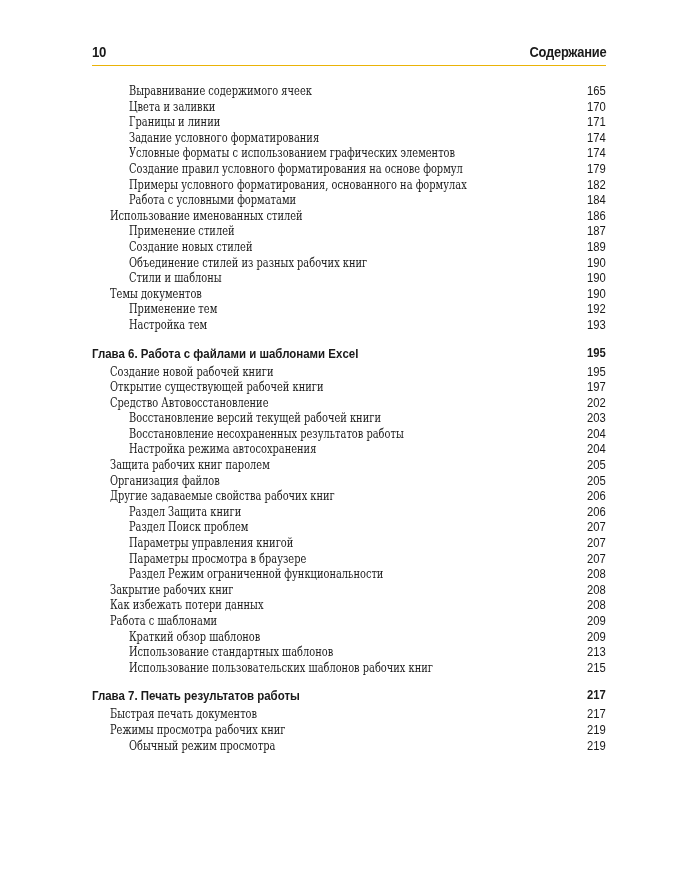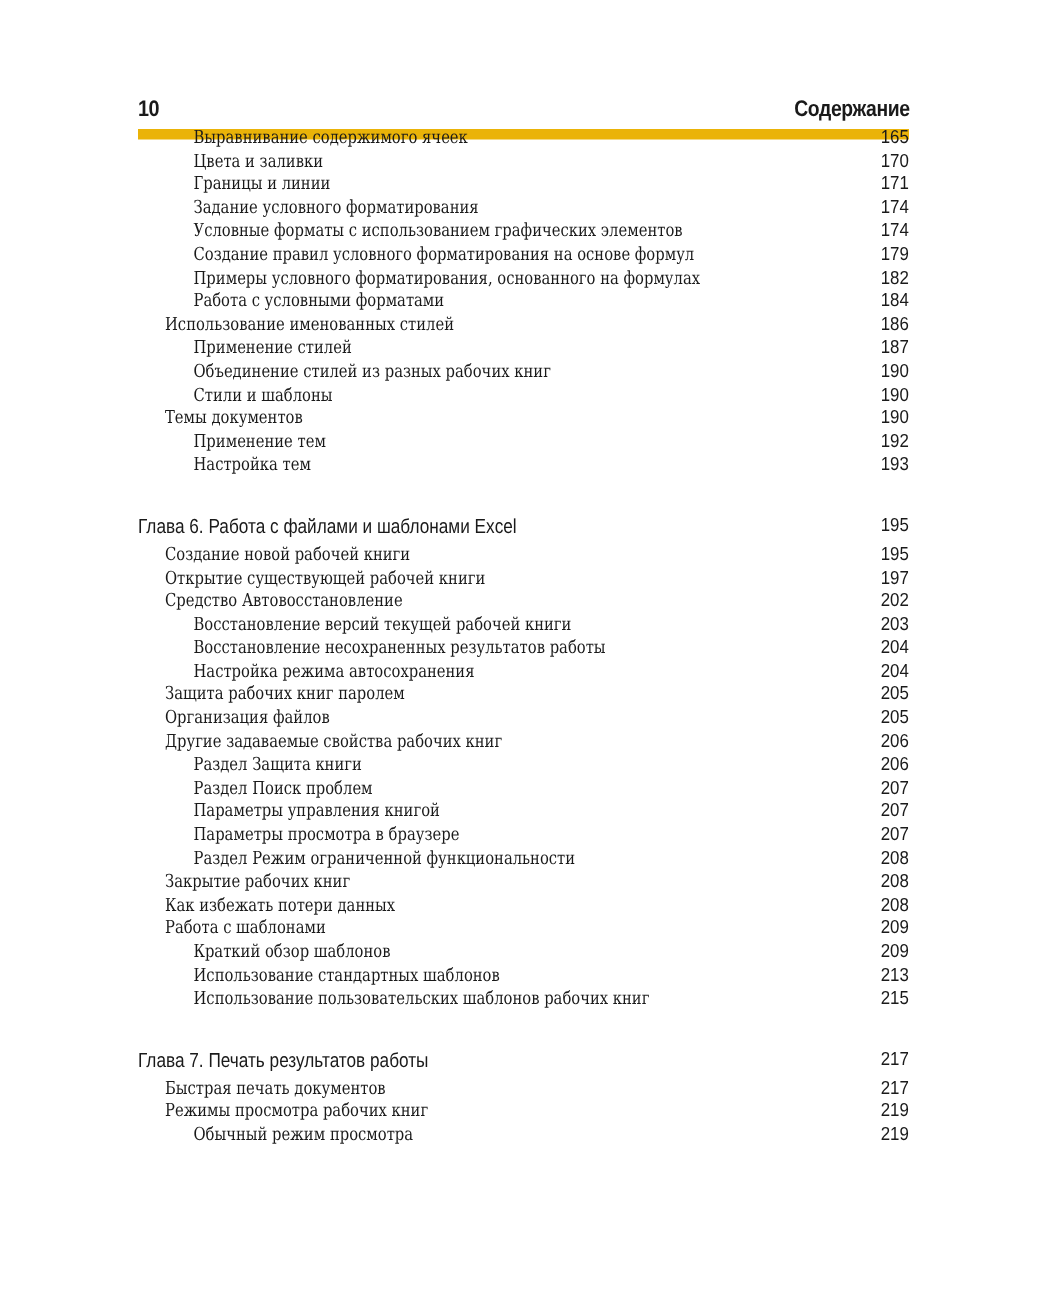--- a/index.html
+++ b/index.html
@@ -1,26 +1,26 @@
 <!DOCTYPE html>
 <html><head>
 <meta charset="utf-8">
 <style>
   html, body { margin:0; padding:0; background:#ffffff; }
   body { width:698px; height:875px; position:relative; overflow:hidden; color:#1a1a1a; }
-  .header { position:absolute; left:92px; top:64px; width:514px; height:22px; border-bottom:7px solid #eab308; }
+  .header { position:absolute; left:92px; top:43px; width:514px; height:22px; border-bottom:1px solid #eab308; }
   .page-num { position:absolute; left:0; top:0; font-family:"Liberation Sans", sans-serif; font-weight:bold; font-size:15px; letter-spacing:-0.3px; transform:scaleX(0.88); transform-origin:left; }
   .running-title { position:absolute; right:0; top:0; font-family:"Liberation Sans", sans-serif; font-weight:bold; font-size:15px; letter-spacing:-0.3px; transform:scaleX(0.86); transform-origin:right; }
   .toc { position:absolute; left:92px; top:84px; width:514px; }
   .row { position:relative; height:15.6px; line-height:15.6px; font-family:"DejaVu Serif", serif; font-size:12px; white-space:nowrap; }
   .row .title { display:inline-block; transform:scaleX(0.82); transform-origin:left; }
   .row .pg { position:absolute; right:0; top:0; font-family:"Liberation Sans", sans-serif; font-size:12.5px; transform:scaleX(0.9); transform-origin:right; }
   .l1 { padding-left:18px; }
   .l2 { padding-left:37px; }
-  .chapter { height:17px; line-height:17px; margin-top:24px; margin-bottom:3px; font-family:"Liberation Sans", sans-serif; font-weight:normal; font-size:13.5px; }
+  .chapter { height:17px; line-height:17px; margin-top:11px; margin-bottom:3px; font-family:"Liberation Sans", sans-serif; font-weight:bold; font-size:13.5px; }
   .chapter .title { transform:scaleX(0.85); }
 </style>
 </head>
 <body>
 
 <div class="header">
   <span class="page-num">10</span>
   <span class="running-title">Содержание</span>
 </div>
 
@@ -28,20 +28,21 @@
     <div class="row l2"><span class="title">Выравнивание содержимого ячеек</span><span class="pg">165</span></div>
     <div class="row l2"><span class="title">Цвета и заливки</span><span class="pg">170</span></div>
     <div class="row l2"><span class="title">Границы и линии</span><span class="pg">171</span></div>
     <div class="row l2"><span class="title">Задание условного форматирования</span><span class="pg">174</span></div>
     <div class="row l2"><span class="title">Условные форматы с использованием графических элементов</span><span class="pg">174</span></div>
     <div class="row l2"><span class="title">Создание правил условного форматирования на основе формул</span><span class="pg">179</span></div>
     <div class="row l2"><span class="title">Примеры условного форматирования, основанного на формулах</span><span class="pg">182</span></div>
     <div class="row l2"><span class="title">Работа с условными форматами</span><span class="pg">184</span></div>
     <div class="row l1"><span class="title">Использование именованных стилей</span><span class="pg">186</span></div>
     <div class="row l2"><span class="title">Применение стилей</span><span class="pg">187</span></div>
+    <div class="row l2"><span class="title">Создание новых стилей</span><span class="pg">189</span></div>
     <div class="row l2"><span class="title">Объединение стилей из разных рабочих книг</span><span class="pg">190</span></div>
     <div class="row l2"><span class="title">Стили и шаблоны</span><span class="pg">190</span></div>
     <div class="row l1"><span class="title">Темы документов</span><span class="pg">190</span></div>
     <div class="row l2"><span class="title">Применение тем</span><span class="pg">192</span></div>
     <div class="row l2"><span class="title">Настройка тем</span><span class="pg">193</span></div>
     <div class="row chapter"><span class="title">Глава 6. Работа с файлами и шаблонами Excel</span><span class="pg">195</span></div>
     <div class="row l1"><span class="title">Создание новой рабочей книги</span><span class="pg">195</span></div>
     <div class="row l1"><span class="title">Открытие существующей рабочей книги</span><span class="pg">197</span></div>
     <div class="row l1"><span class="title">Средство Автовосстановление</span><span class="pg">202</span></div>
     <div class="row l2"><span class="title">Восстановление версий текущей рабочей книги</span><span class="pg">203</span></div>

